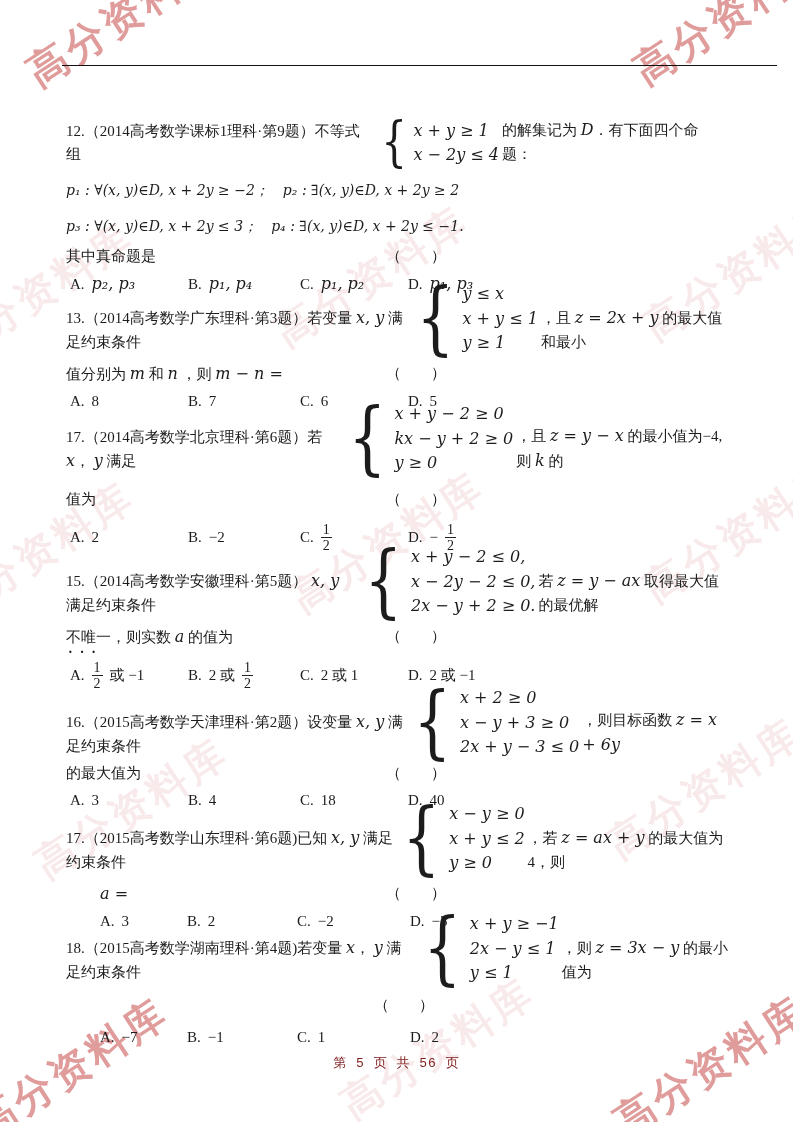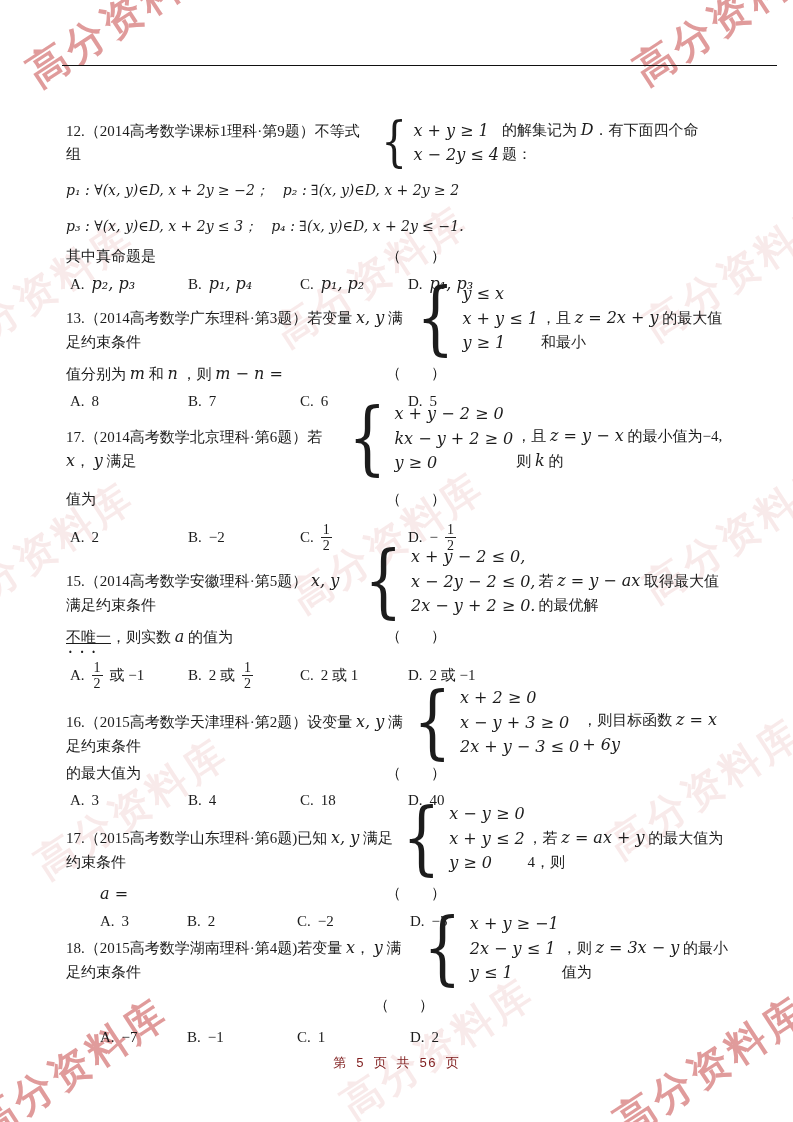--- a/index.html
+++ b/index.html
@@ -55,21 +55,21 @@
   .opts .o2{width:112px;}
   .opts .o3{width:108px;}
   .opts.indent{padding-left:34px;}
   .opts.indent .o1{width:87px;}
   .opts.indent .o2{width:110px;}
   .opts.indent .o3{width:113px;}
   .opt-label{font-family:"Liberation Serif",serif;}
   .frac{display:inline-flex;flex-direction:column;align-items:center;line-height:1.1;font-size:14px;}
   .frac .den{border-top:1px solid #222;padding:0 2px;}
   .fracrow{margin-top:10px;}
-  .emph{position:relative;text-decoration:underline;}
+  .emph{position:relative;}
   .emph::after{content:"\00B7 \00B7 \00B7";position:absolute;left:2px;top:13px;font-weight:bold;letter-spacing:7px;font-size:14px;}
   .footer{
     position:absolute;left:0;top:1054px;width:100%;text-align:center;
     color:#7f1d1d;font-size:13px;letter-spacing:1px;font-family:Liberation Mono, monospace;
   }
 </style>
 </head>
 <body>
 
 <div id="page">

